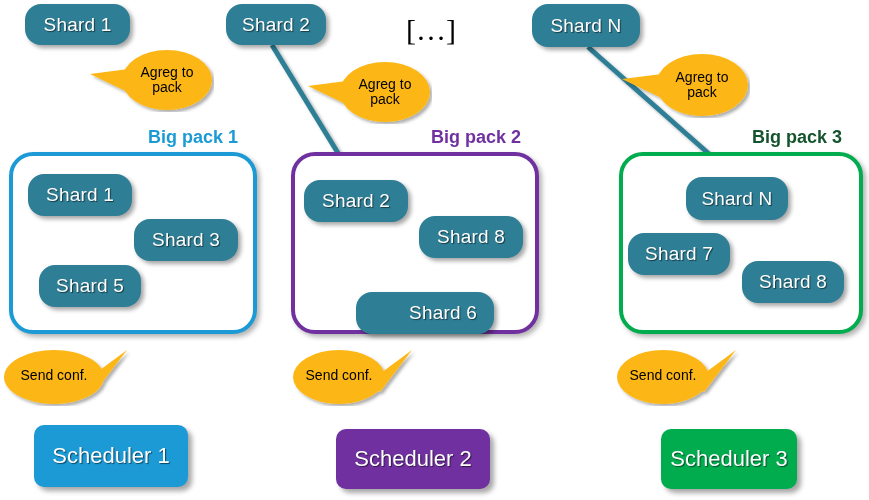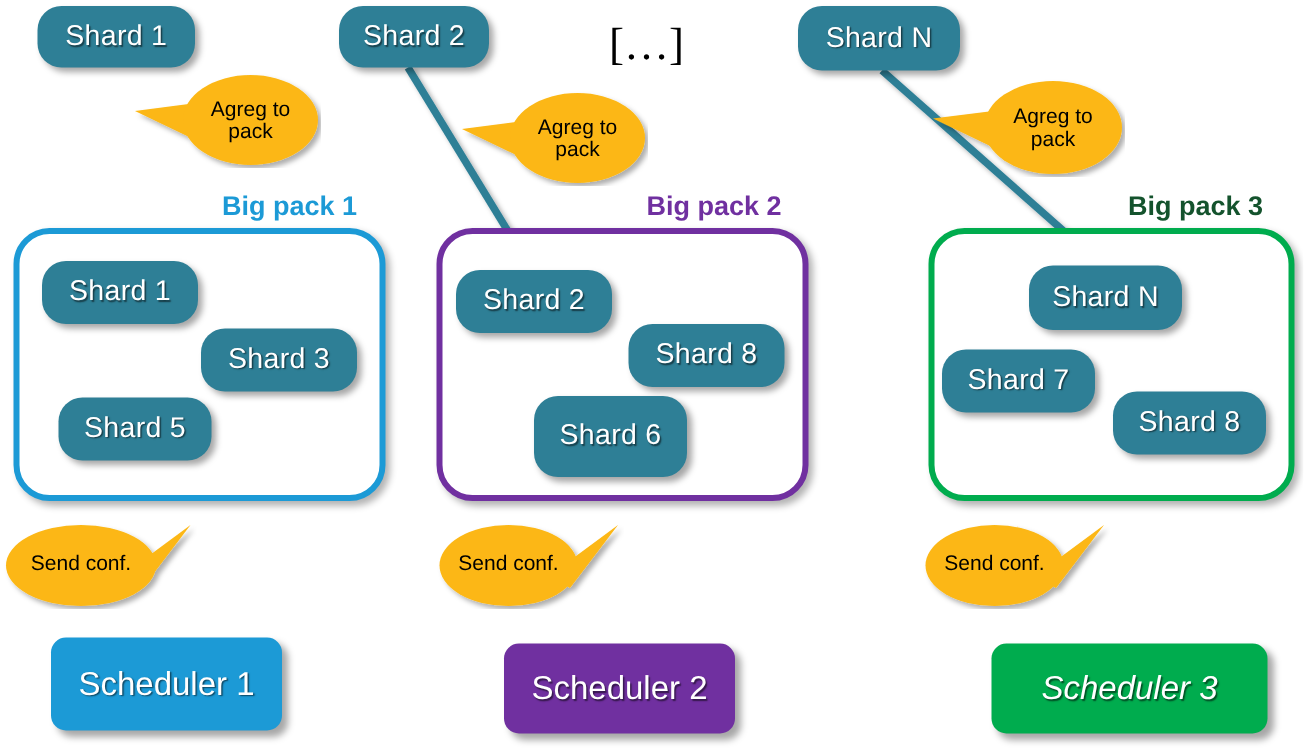--- a/index.html
+++ b/index.html
@@ -212,21 +212,21 @@
   </div>
 
   <div class="pack purple" style="left:291px; top:152px; width:240px; height:174px;">
   </div>
   <div class="shard" style="left:304px; top:180px; width:104px; height:42px;">
     <span>Shard 2</span>
   </div>
   <div class="shard" style="left:419px; top:216px; width:104px; height:42px;">
     <span>Shard  8</span>
   </div>
-  <div class="shard" style="left:356px; top:264px; width:102px; height:54px;">
+  <div class="shard" style="left:356px; top:292px; width:102px; height:42px;padding-left:36px;">
     <span>Shard 6</span>
   </div>
 
   <div class="pack green" style="left:619px; top:152px; width:236px; height:174px;">
   </div>
   <div class="shard" style="left:686px; top:177px; width:102px; height:43px;">
     <span>Shard  N</span>
   </div>
   <div class="shard" style="left:628px; top:233px; width:102px; height:42px;">
     <span>Shard 7</span>
@@ -264,17 +264,17 @@
     </svg>
     <div class="callout-text" style="left:0; top:0; width:102px;">Send conf.</div>
   </div>
 
   <div class="scheduler blue" style="left:34px; top:425px; width:154px; height:62px;">
     <span>Scheduler 1</span>
   </div>
   <div class="scheduler purple" style="left:336px; top:429px; width:154px; height:60px;">
     <span>Scheduler 2</span>
   </div>
-  <div class="scheduler green" style="left:661px; top:429px; width:184px; height:60px;font-style:italic;">
+  <div class="scheduler green" style="left:661px; top:429px; width:136px; height:60px;">
     <span>Scheduler 3</span>
   </div>
 
 </div>
 
 </body></html>

